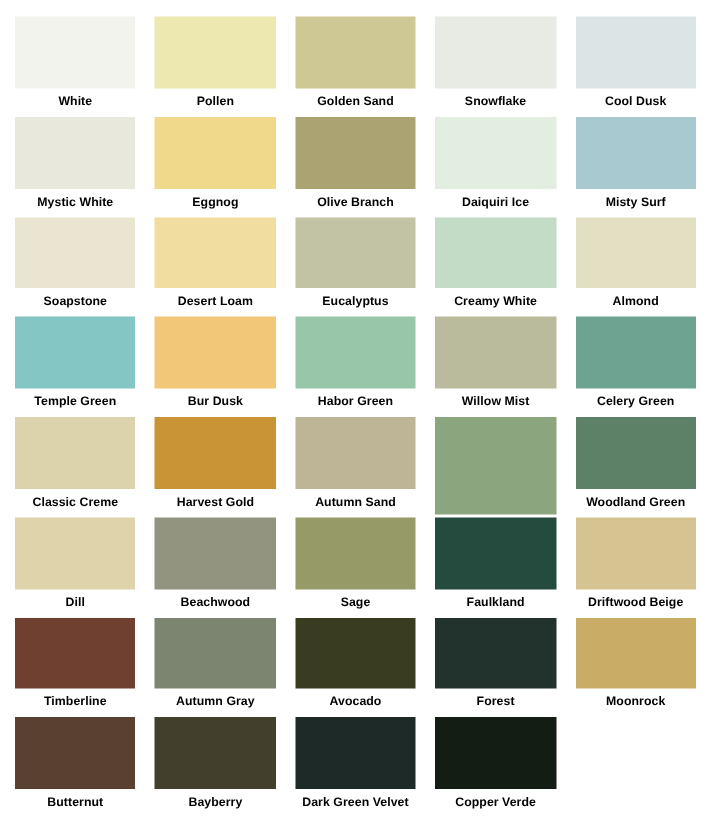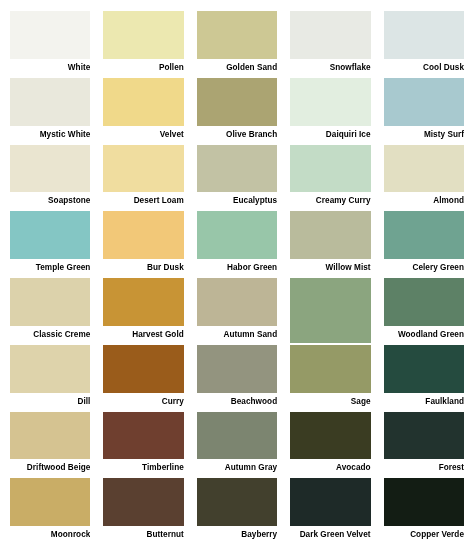--- a/index.html
+++ b/index.html
@@ -40,21 +40,21 @@
   .swatch-chip {
     flex: 1 1 auto;
     width: 100%;
     min-height: 0;
     background: #cccccc;
   }
   .swatch-label {
     flex: 0 0 17px;
     line-height: 17px;
     height: 17px;
-    text-align: right;
+    text-align: center;
     font-size: 8.2px;
     font-weight: bold;
     color: #000000;
     letter-spacing: 0.05px;
     white-space: nowrap;
     overflow: hidden;
   }
 </style>
 </head>
 <body>
@@ -80,21 +80,21 @@
       <div class="swatch-cell">
         <div class="swatch-chip" style="background-color: rgb(220, 229, 229);"></div>
         <div class="swatch-label">Cool Dusk</div>
       </div>
       <div class="swatch-cell">
         <div class="swatch-chip" style="background-color: rgb(233, 232, 220);"></div>
         <div class="swatch-label">Mystic White</div>
       </div>
       <div class="swatch-cell">
         <div class="swatch-chip" style="background-color: rgb(240, 217, 138);"></div>
-        <div class="swatch-label">Velvet</div>
+        <div class="swatch-label">Eggnog</div>
       </div>
       <div class="swatch-cell">
         <div class="swatch-chip" style="background-color: rgb(171, 164, 114);"></div>
         <div class="swatch-label">Olive Branch</div>
       </div>
       <div class="swatch-cell">
         <div class="swatch-chip" style="background-color: rgb(226, 238, 224);"></div>
         <div class="swatch-label">Daiquiri Ice</div>
       </div>
       <div class="swatch-cell">
@@ -108,21 +108,21 @@
       <div class="swatch-cell">
         <div class="swatch-chip" style="background-color: rgb(240, 221, 159);"></div>
         <div class="swatch-label">Desert Loam</div>
       </div>
       <div class="swatch-cell">
         <div class="swatch-chip" style="background-color: rgb(194, 194, 164);"></div>
         <div class="swatch-label">Eucalyptus</div>
       </div>
       <div class="swatch-cell">
         <div class="swatch-chip" style="background-color: rgb(195, 220, 198);"></div>
-        <div class="swatch-label">Creamy Curry</div>
+        <div class="swatch-label">Creamy White</div>
       </div>
       <div class="swatch-cell">
         <div class="swatch-chip" style="background-color: rgb(226, 223, 194);"></div>
         <div class="swatch-label">Almond</div>
       </div>
       <div class="swatch-cell">
         <div class="swatch-chip" style="background-color: rgb(132, 198, 196);"></div>
         <div class="swatch-label">Temple Green</div>
       </div>
       <div class="swatch-cell">
@@ -156,24 +156,20 @@
       <div class="swatch-cell">
         <div class="swatch-chip" style="background-color: rgb(139, 165, 127);"></div>
       </div>
       <div class="swatch-cell">
         <div class="swatch-chip" style="background-color: rgb(93, 129, 102);"></div>
         <div class="swatch-label">Woodland Green</div>
       </div>
       <div class="swatch-cell">
         <div class="swatch-chip" style="background-color: rgb(222, 211, 171);"></div>
         <div class="swatch-label">Dill</div>
-      </div>
-      <div class="swatch-cell">
-        <div class="swatch-chip" style="background-color: rgb(154, 92, 27);"></div>
-        <div class="swatch-label">Curry</div>
       </div>
       <div class="swatch-cell">
         <div class="swatch-chip" style="background-color: rgb(147, 148, 127);"></div>
         <div class="swatch-label">Beachwood</div>
       </div>
       <div class="swatch-cell">
         <div class="swatch-chip" style="background-color: rgb(149, 154, 102);"></div>
         <div class="swatch-label">Sage</div>
       </div>
       <div class="swatch-cell">

